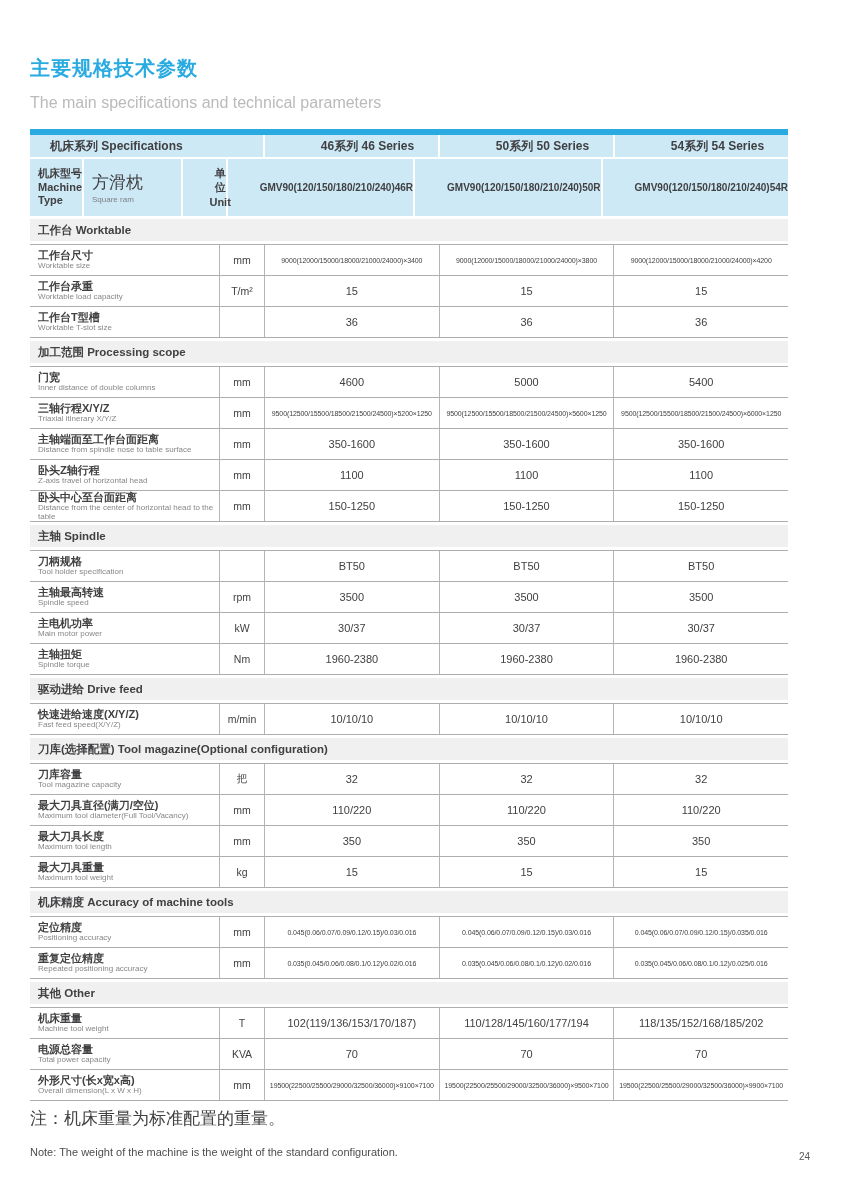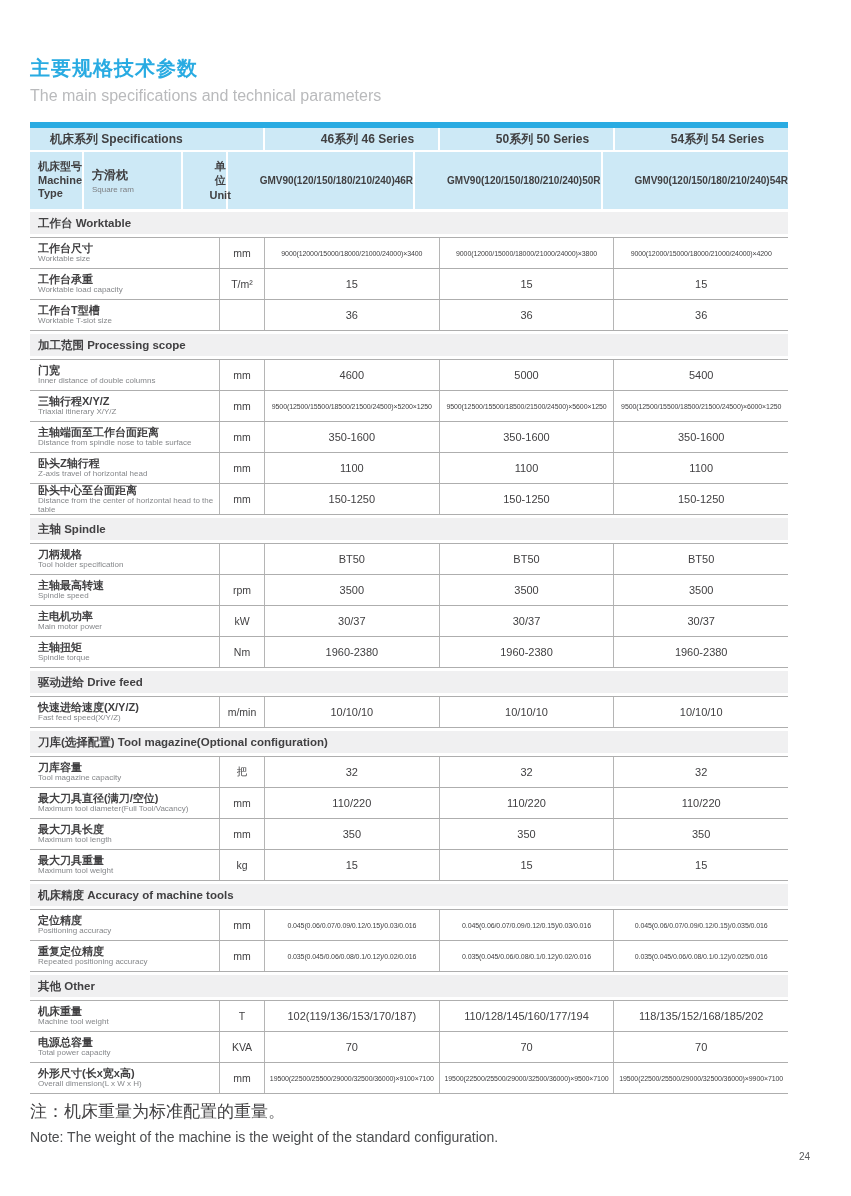--- a/index.html
+++ b/index.html
@@ -3,58 +3,58 @@
 <meta charset="utf-8">
 <style>
   * { margin:0; padding:0; box-sizing:border-box; }
   html,body { background:#ffffff; }
   body { font-family:"Liberation Sans", sans-serif; color:#414042; }
   .page { position:relative; width:851px; height:1196px; background:#fff; overflow:hidden; }
   .content { padding:55px 0 0 30px; width:788px; }
 
   
   .title { color:#29abe2; font-size:20px; font-weight:bold; letter-spacing:1px; }
-  .subtitle { color:#b9babc; font-size:16px; margin-top:5px; }
+  .subtitle { color:#b9babc; font-size:16px; margin-top:12px; }
 
   
   .spec-table { width:758px; margin-top:17px; }
   .top-bar { height:6px; background:#29abe2; }
 
   
   .hrow { display:flex; background:#cde9f6; }
   .hrow1 { height:24px; border-bottom:2px solid #fff; }
   .hrow2 { height:57px; }
   .hcell { border-right:2px solid #fff; display:flex; flex-direction:column; justify-content:center;padding-left:32px; }
   .hcell:last-child { border-right:none; }
   .h-specs { width:235px; padding-left:20px; font-weight:bold; font-size:12px; }
   .h-series { flex:1; align-items:center; font-weight:bold; font-size:12px; }
   .h-machine { width:65px; padding-left:8px; font-weight:bold; font-size:11px; line-height:1.25; }
   .h-ram { width:125px; padding-left:8px; }
-  .h-ram .cn { font-weight:bold; font-size:12px; }
+  .h-ram .cn { font-weight:normal; font-size:17px; }
   .h-ram .en { font-size:8px; color:#7d7f82; margin-top:1px; }
   .h-unit { width:45px; align-items:center; font-weight:bold; font-size:11px; line-height:1.3; text-align:center; }
   .h-model { flex:1; align-items:center; font-weight:bold; font-size:10px; text-align:center; }
 
   
   .section-bar { height:22px; line-height:22px; background:#f0f0f1; margin:3px 0; padding-left:8px; font-size:11.5px; font-weight:bold; color:#414042; }
   .rows { border-top:1px solid #aeaeae; }
   .row { display:flex; height:31px; border-bottom:1px solid #aeaeae; }
   .cell { border-right:1px solid #b5b5b5; display:flex; flex-direction:column; justify-content:center; }
   .cell:last-child { border-right:none; }
   .c-label { width:190px; padding-left:8px; }
   .c-label .cn { font-size:11px; font-weight:bold; color:#414042; line-height:1.1; }
   .c-label .en { font-size:8px; color:#85878a; margin-top:1px; line-height:1.05; }
   .c-unit { width:45px; align-items:center; font-size:10.5px; text-align:center; }
   .c-value { flex:1; align-items:center; font-size:11px; text-align:center; white-space:nowrap; }
   .c-value.small { font-size:7px; letter-spacing:-0.1px; }
 
   
   .note { margin-top:6px; }
   .note-cn { font-size:17px; font-weight:normal; color:#414042; }
-  .note-en { font-size:14px; color:#4c4d4f; margin-top:6px; }
+  .note-en { font-size:11px; color:#4c4d4f; margin-top:16px; }
 
   
   .page-number { position:absolute; right:41px; bottom:34px; font-size:10px; color:#58595b; }
 </style>
 </head>
 <body>
 
 <div class="page">
   <div class="content">
     <div class="title">主要规格技术参数</div>

